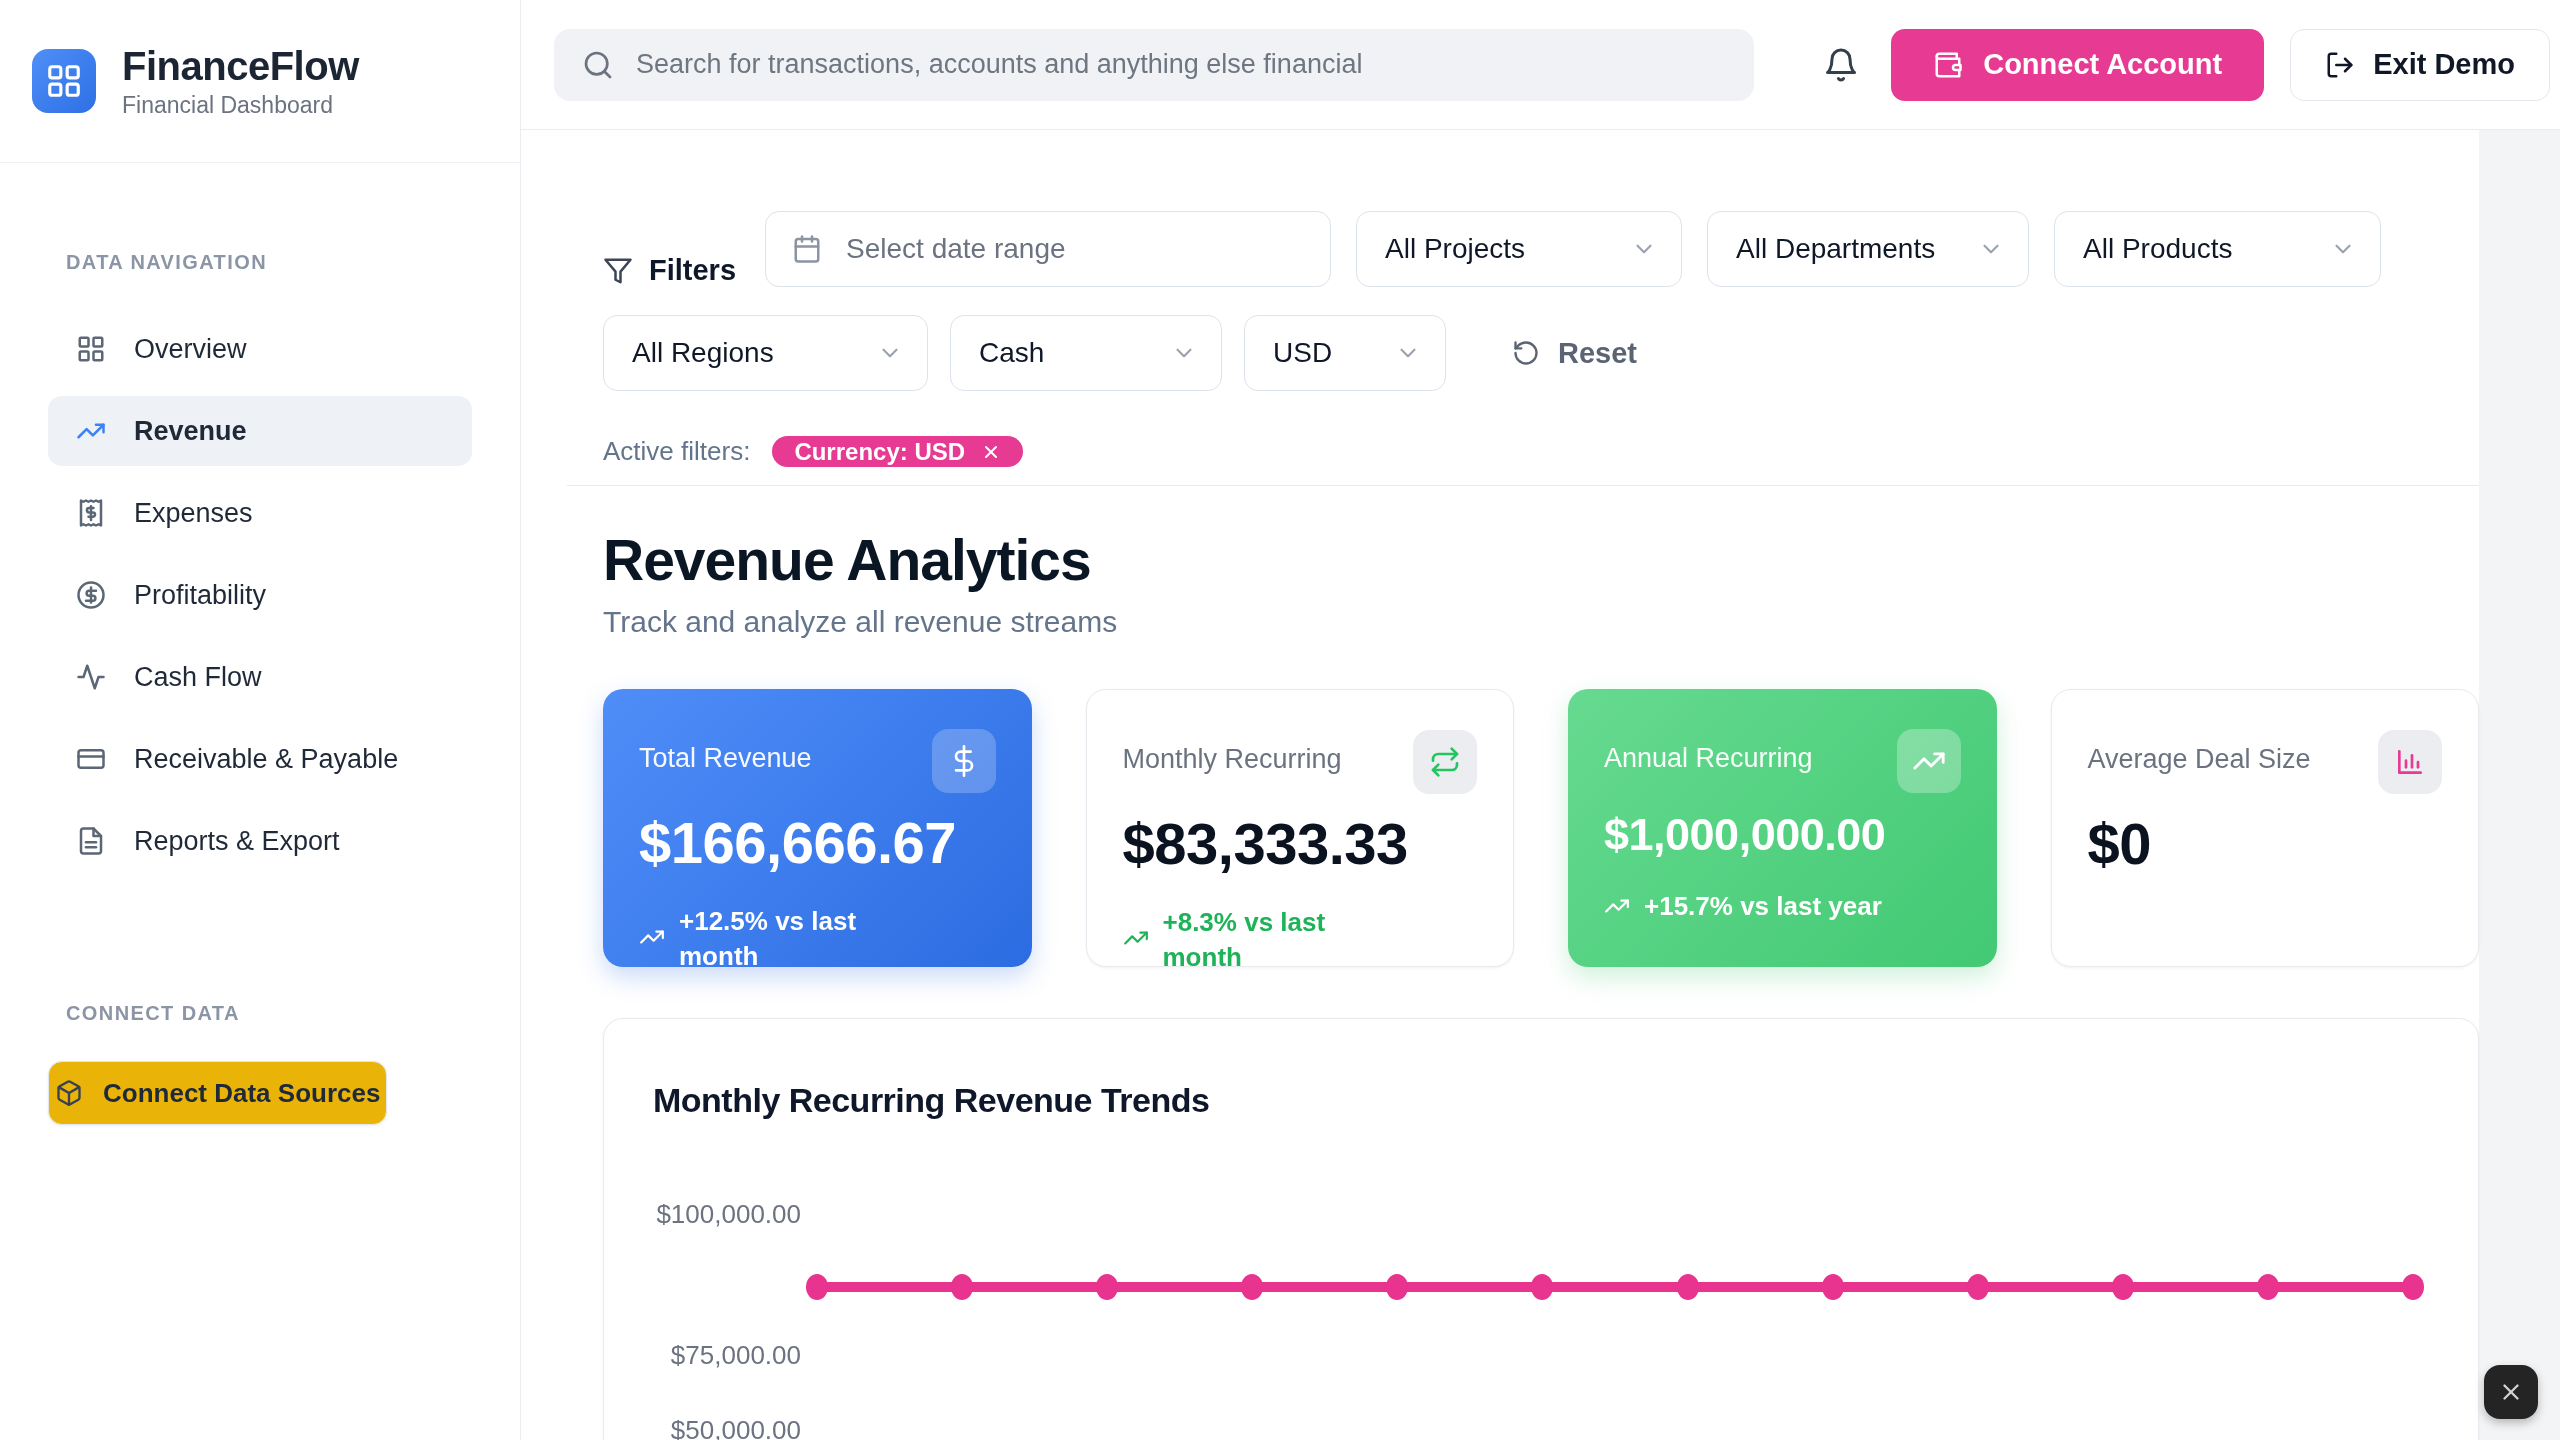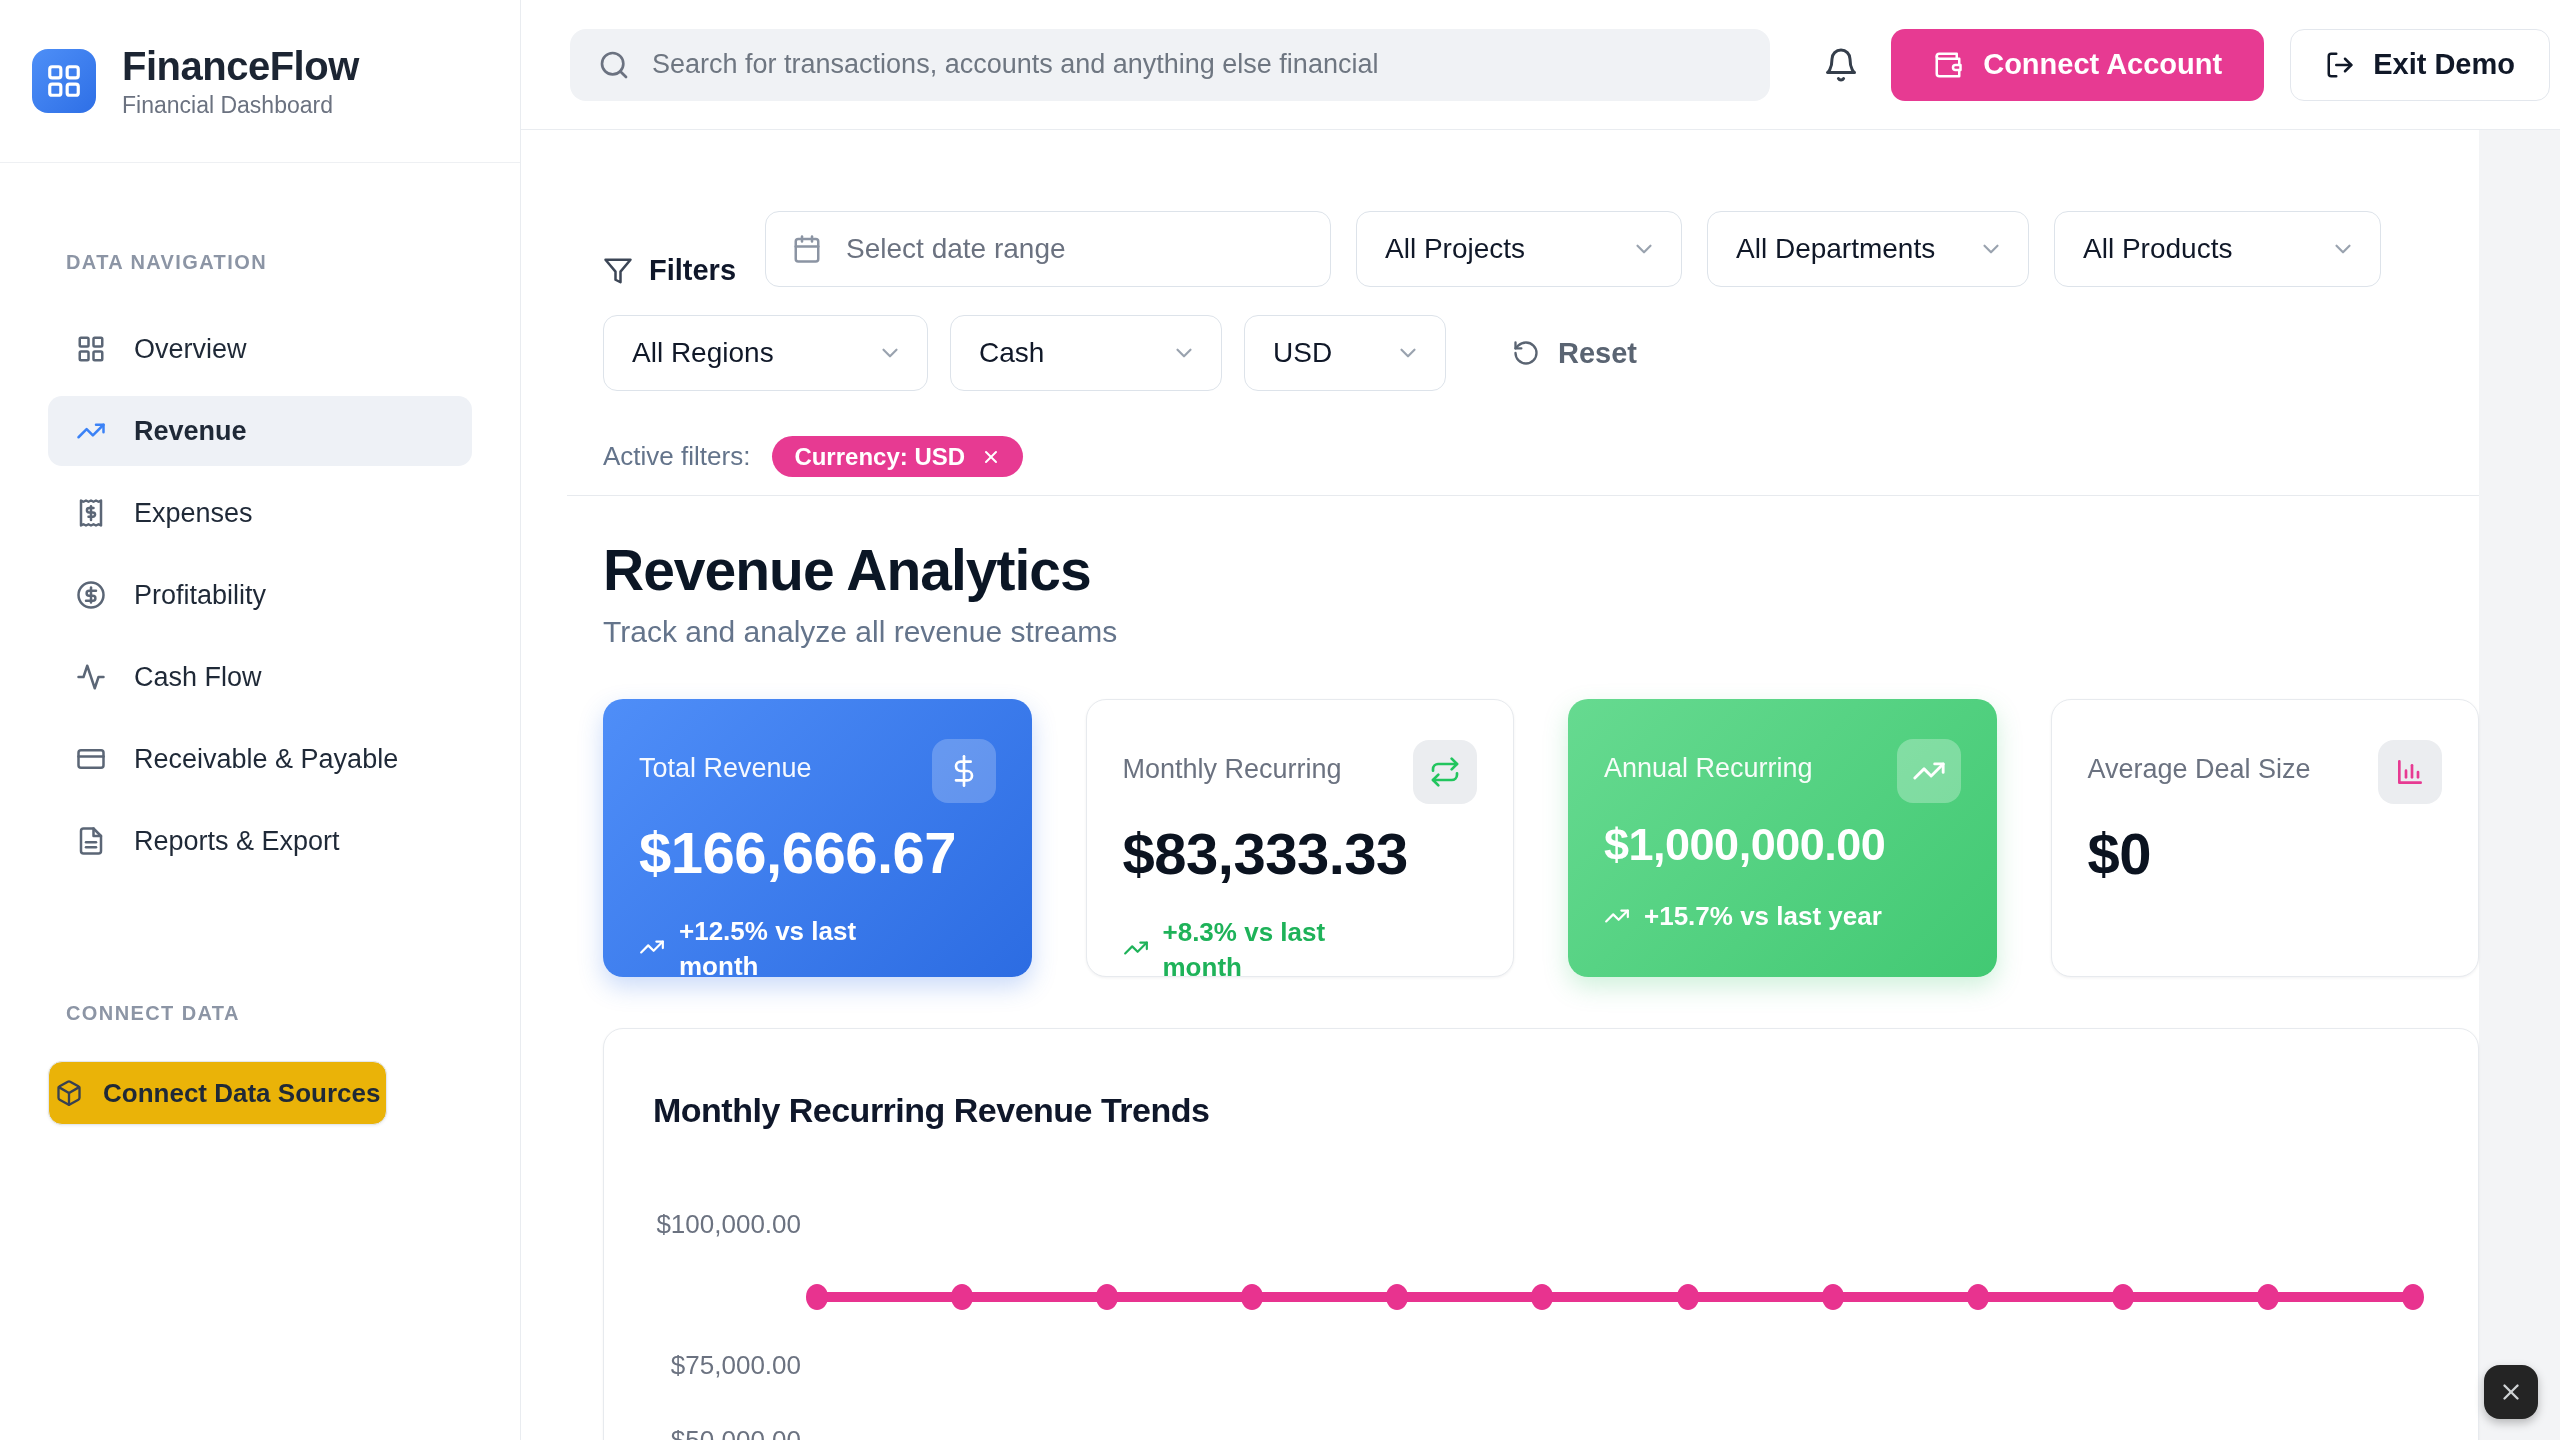--- a/index.html
+++ b/index.html
@@ -19,21 +19,21 @@
   .nav-item{display:flex;align-items:center;gap:28px;height:70px;margin:0 48px 12px 48px;padding-left:28px;border-radius:14px;font-size:27px;font-weight:500;color:#1f2937;cursor:pointer;}
   .nav-item .nav-ico{color:#5b6676;}
   .nav-item.active{background:#eef1f6;font-weight:600;}
   .nav-item.active .nav-ico{color:#3b82f6;}
   .connect-label{margin:126px 0 0 66px;}
   .connect-btn{margin:36px 48px 0 48px;height:64px;border:1.5px solid #e3e7ed;border-radius:14px;background:#eab308;
     display:flex;align-items:center;justify-content:center;gap:20px;font-size:26px;font-weight:600;color:#1f2937;
     box-shadow:0 1px 3px rgba(16,24,40,.07);cursor:pointer;}
   
   .header{position:absolute;left:520px;top:0;right:0;height:130px;background:#fff;border-bottom:1px solid #e9ecf0;
-    display:flex;align-items:center;padding:0 10px 0 50px;box-sizing:border-box;z-index:2;}
+    display:flex;align-items:center;padding:0 10px 0 34px;box-sizing:border-box;z-index:2;}
   .search{width:1200px;height:72px;background:#f0f2f5;border-radius:16px;display:flex;align-items:center;gap:20px;padding:0 28px;box-sizing:border-box;}
   .search input{flex:1;background:transparent;border:none;outline:none;font-size:27px;color:#374151;font-family:"Liberation Sans",sans-serif;}
   .search input::placeholder{color:#6e7681;opacity:1;}
   .bell{margin-left:38px;color:#353e4b;background:none;border:none;cursor:pointer;padding:0;}
   .btn-connect{margin-left:32px;height:72px;padding:0 42px;border:none;border-radius:14px;background:#e73a92;color:#fff;
     font-size:29px;font-weight:700;display:flex;align-items:center;gap:20px;cursor:pointer;font-family:"Liberation Sans",sans-serif;}
   .btn-exit{margin-left:26px;height:72px;padding:0 34px;border-radius:14px;background:#fff;border:1.5px solid #e3e7ed;
     font-size:29px;font-weight:700;color:#101828;display:flex;align-items:center;gap:18px;cursor:pointer;font-family:"Liberation Sans",sans-serif;}
   
   .main{position:absolute;left:520px;top:130px;right:0;bottom:0;background:#f3f4f6;overflow:hidden;}
@@ -48,21 +48,21 @@
   .date-field input{flex:1;border:none;outline:none;background:transparent;font-size:28px;color:#374151;font-family:"Liberation Sans",sans-serif;}
   .date-field input::placeholder{color:#6b7280;opacity:1;}
   .select{padding:0 24px 0 28px;justify-content:space-between;cursor:pointer;}
   .select .sel-txt{font-size:28px;color:#101828;}
   .select .chev{color:#9aa3af;margin-left:24px;}
   .w-projects{width:326px;}.w-departments{width:322px;}.w-products{width:327px;}
   .w-regions{width:325px;}.w-cash{width:272px;}.w-usd{width:202px;}
   .reset-group{display:flex;align-items:center;gap:18px;margin-left:38px;color:#5a6472;font-size:29px;font-weight:600;cursor:pointer;background:none;border:none;font-family:"Liberation Sans",sans-serif;}
   .active-row{display:flex;align-items:center;gap:22px;margin-top:45px;}
   .active-caption{font-size:26px;color:#64748b;}
-  .badge{height:41px;border-radius:22px;background:#e73a92;color:#fff;display:flex;align-items:center;gap:16px;
+  .badge{height:31px;border-radius:22px;background:#e73a92;color:#fff;display:flex;align-items:center;gap:16px;
     padding:0 22px;font-size:24px;font-weight:700;cursor:pointer;border:none;font-family:"Liberation Sans",sans-serif;}
   .divider{height:1px;background:#e7eaee;margin-top:18px;margin-left:-36px;width:1912px;}
   .page-title{margin-top:45px;font-size:57px;font-weight:800;color:#0b1625;letter-spacing:-1px;line-height:1.05;}
   .page-sub{margin-top:14px;font-size:30px;color:#64748b;}
   
   .cards{margin-top:50px;width:1876px;display:grid;grid-template-columns:repeat(4,1fr);gap:54px;}
   .card{height:278px;border-radius:20px;box-sizing:border-box;padding:40px 36px;position:relative;}
   .card-white{background:#fff;border:1.5px solid #e7eaee;box-shadow:0 1px 3px rgba(16,24,40,.06);}
   .card-blue{background:linear-gradient(135deg,#4f8ef8,#2c6ce2);color:#fff;box-shadow:0 10px 24px rgba(46,111,230,.25);}
   .card-green{background:linear-gradient(135deg,#66da90,#42c973);color:#fff;box-shadow:0 10px 24px rgba(66,201,115,.25);}

